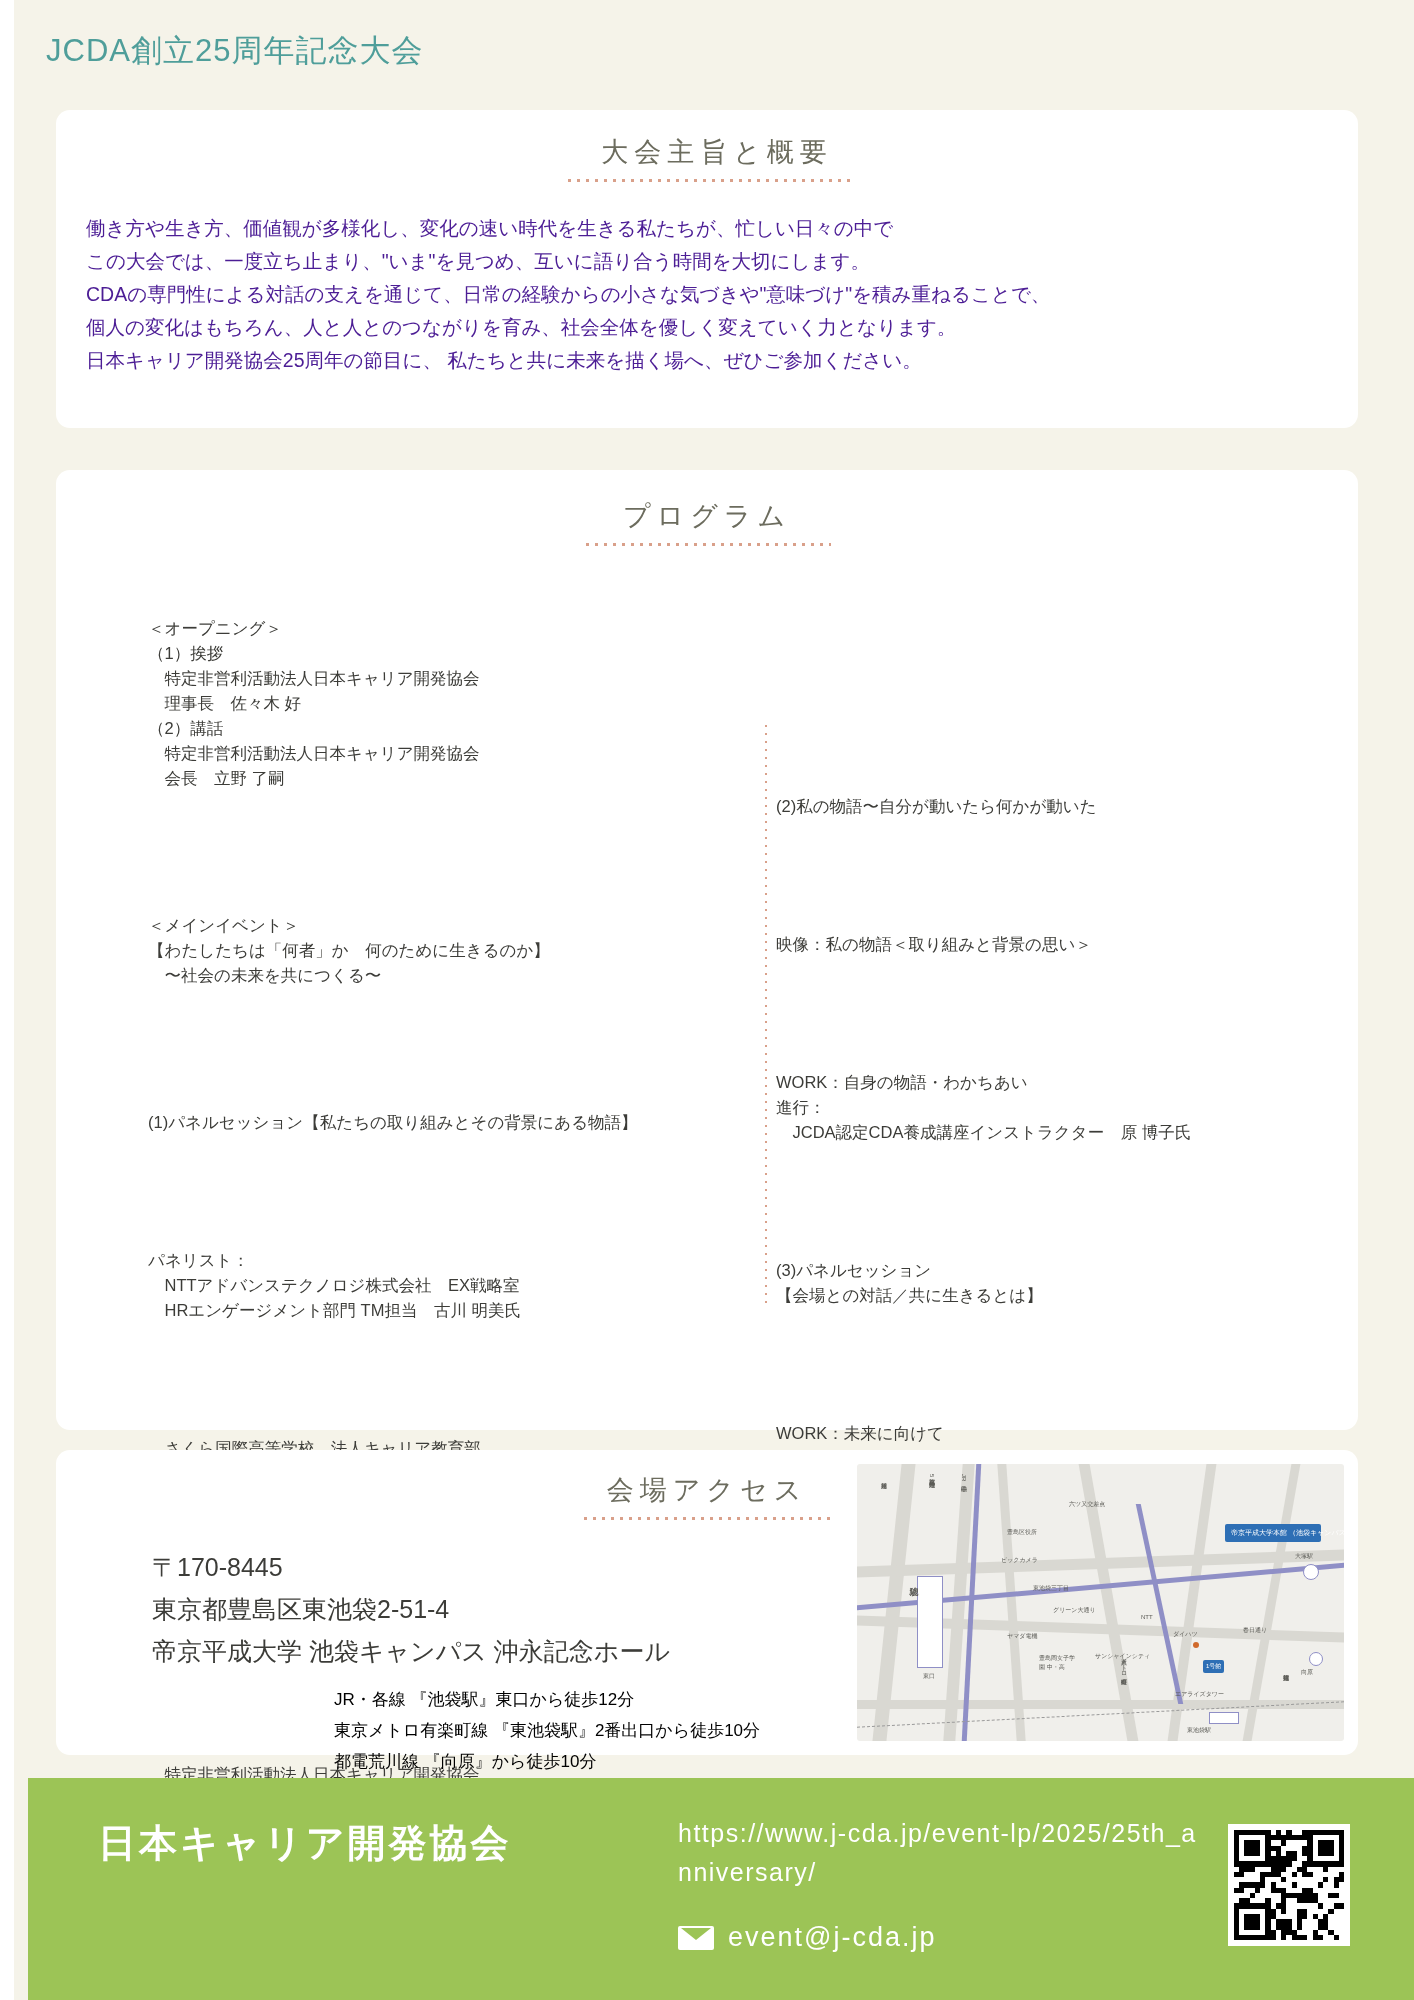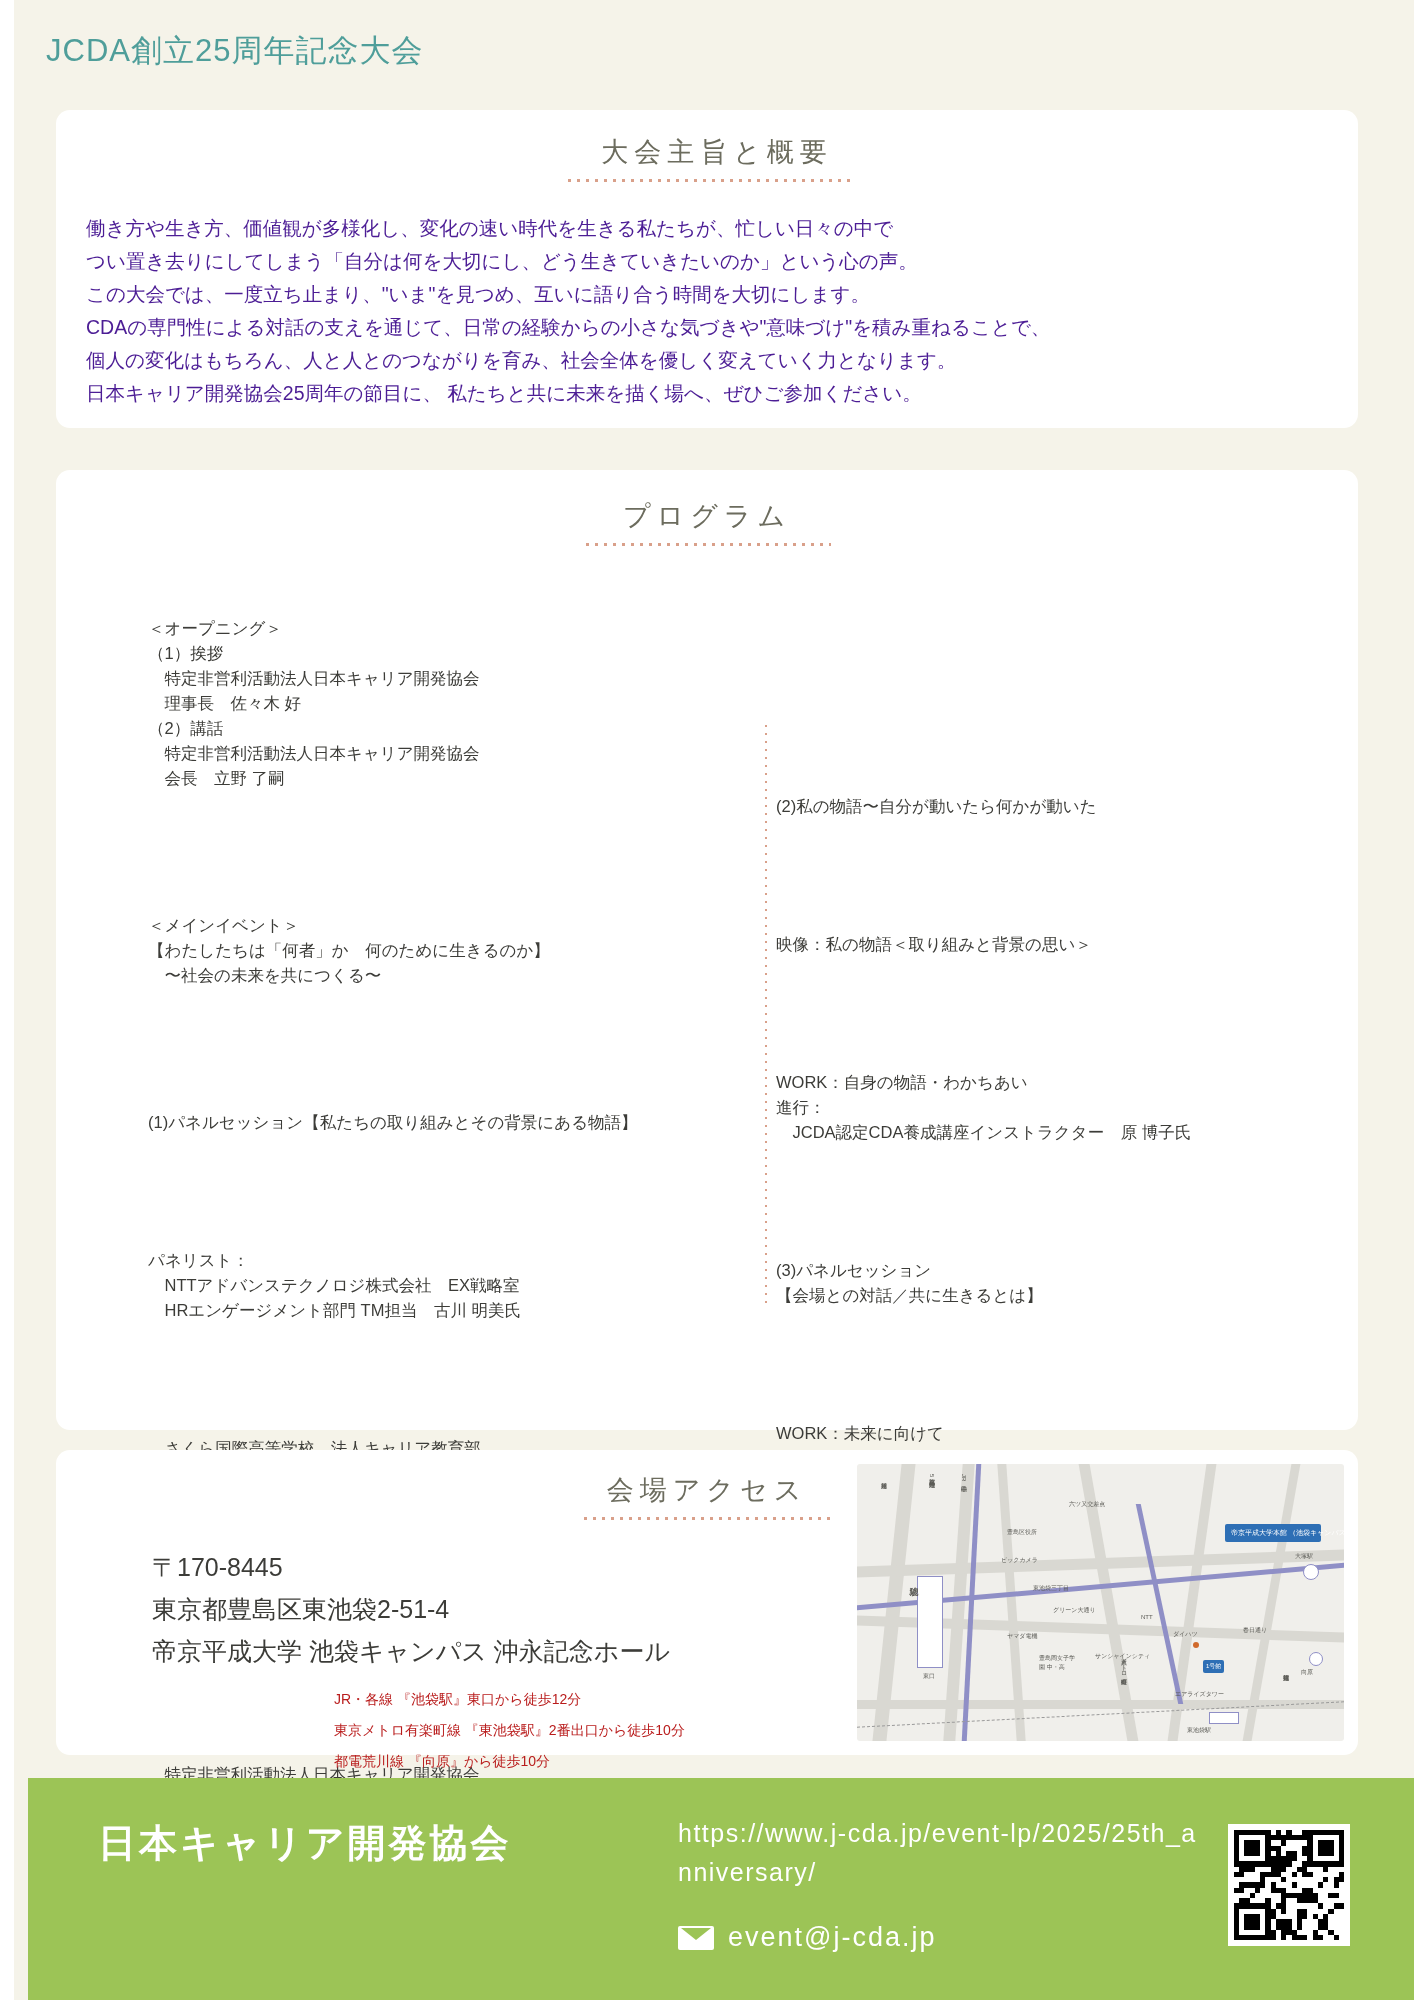--- a/index.html
+++ b/index.html
@@ -122,23 +122,23 @@
   .addr {
     position: absolute;
     left: 96px; top: 96px;
     font-size: 25px;
     line-height: 42px;
     color: #3c3c38;
   }
   .routes {
     position: absolute;
     left: 278px; top: 234px;
-    font-size: 14px;
+    font-size: 17px;
     line-height: 31px;
-    color: #b91c1c;
+    color: #000000;
   }
   
   #map-box {
     position: absolute;
     right: 14px; top: 14px;
     width: 487px; height: 277px;
     background: #ffffff;
     overflow: hidden;
     border-radius: 3px;
   }
@@ -262,21 +262,20 @@
   <div class="edge-strip"></div>
   <div class="edge-strip2"></div>
 
   <div class="page-header">JCDA創立25周年記念大会</div>
 
   <div class="card" id="overview-card">
     <div class="sec-title" id="overview-title">大会主旨と概要</div>
     <div class="sec-underline w1"></div>
     <div class="overview-body">
       <div>働き方や生き方、価値観が多様化し、変化の速い時代を生きる私たちが、忙しい日々の中で</div>
-      <div>つい置き去りにしてしまう「自分は何を大切にし、どう生きていきたいのか」という心の声。</div>
       <div>この大会では、一度立ち止まり、"いま"を見つめ、互いに語り合う時間を大切にします。</div>
       <div>CDAの専門性による対話の支えを通じて、日常の経験からの小さな気づきや"意味づけ"を積み重ねることで、</div>
       <div>個人の変化はもちろん、人と人とのつながりを育み、社会全体を優しく変えていく力となります。</div>
       <div>日本キャリア開発協会25周年の節目に、 私たちと共に未来を描く場へ、ぜひご参加ください。</div>
     </div>
   </div>
 
   <div class="card" id="program-card">
     <div class="sec-title" id="program-title">プログラム</div>
     <div class="sec-underline w2"></div>

